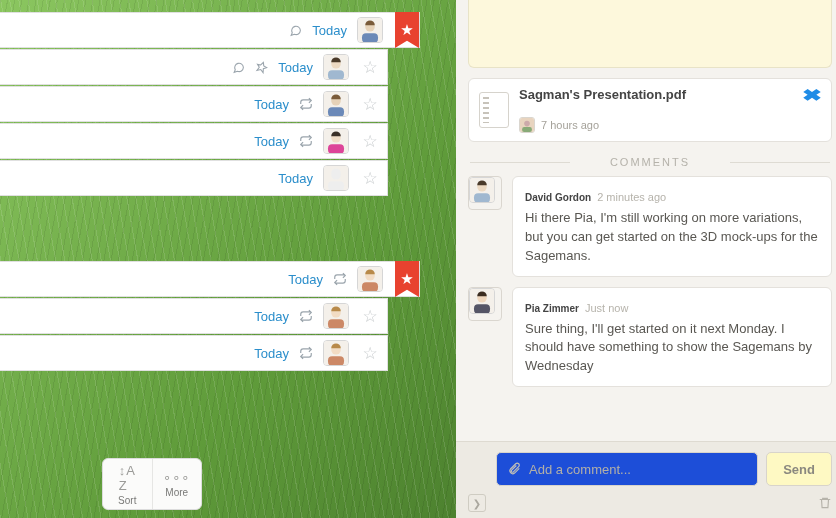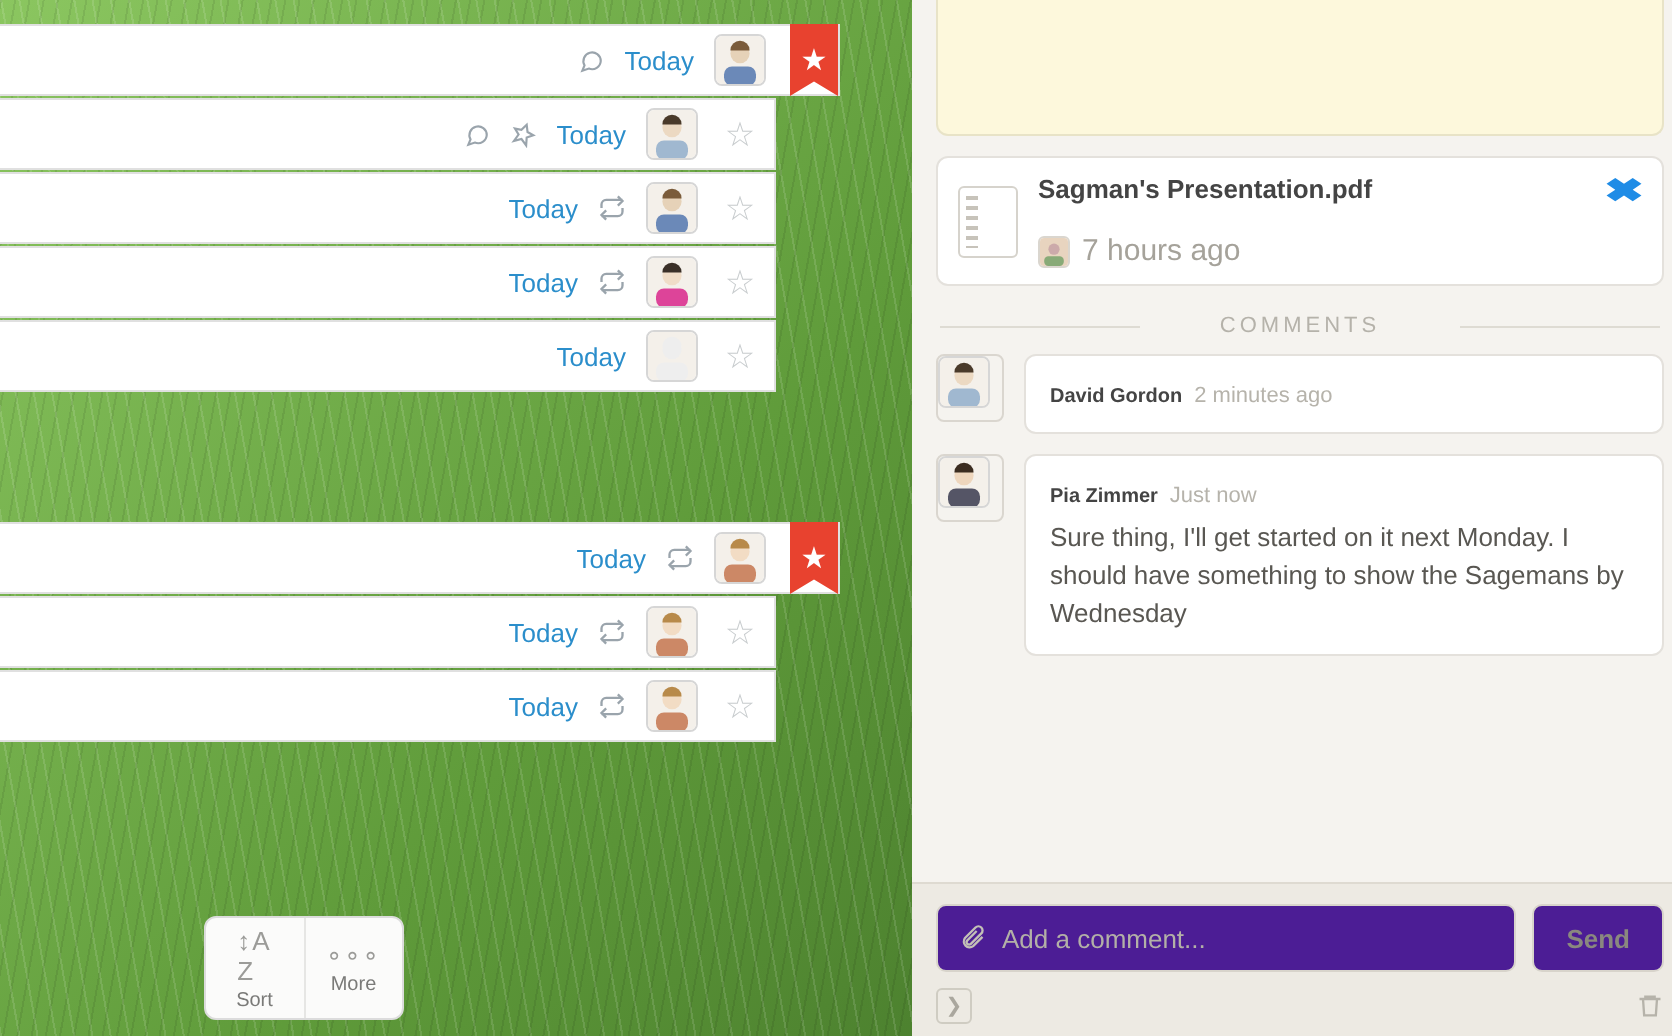--- a/index.html
+++ b/index.html
@@ -83,21 +83,21 @@
   background:#fff;
   border:1px solid #e4e1dc;
   border-radius:6px;
   padding: 8px 10px;
   display:flex; align-items:center; gap:10px;
   position:relative;
 }
 .doc-icon{ width:30px;height:36px;background:#fff;border:1px solid #d6d3cc;border-radius:3px; display:flex;}
 .doc-icon::before{content:"";width:6px;background:repeating-linear-gradient(#c7c3ba 0 2px, transparent 2px 5px); margin:4px 0 4px 3px;}
 .attachment .title{font-weight:700;color:#444;font-size:13px;}
-.attachment .meta{display:flex;align-items:center;gap:6px;color:#a5a29a;font-size:15px;margin-top:15px;text-align:center;}
+.attachment .meta{display:flex;align-items:center;gap:6px;color:#a5a29a;font-size:11px;margin-top:15px;text-align:center;}
 .attachment .meta .mini-av{width:16px;height:16px;border-radius:3px;border:1px solid #dad6cf;}
 .dropbox-icon{position:absolute;right:10px;top:10px;color:#1f8ce6;}
 
 .comments-divider{ text-align:center; color:#b5b2aa; font-size:11px; letter-spacing:2px; margin:14px 0 8px; position:relative;}
 .comments-divider::before,.comments-divider::after{content:"";position:absolute;top:50%;width:100px;height:1px;background:#dedbd3;}
 .comments-divider::before{left:14px;} .comments-divider::after{right:14px;}
 
 .comment{
   margin: 0 12px 10px 12px;
   display:flex; gap:10px;
@@ -111,26 +111,26 @@
 .comment .body{color:#595752;font-size:13px;line-height:1.45;margin-top:4px;}
 
 .compose{
   position:absolute;left:0;right:0;bottom:0;
   background:#edeae3;border-top:1px solid #dedad1;
   padding:10px 12px 6px;
 }
 .compose-row{display:flex;gap:8px;}
 .compose-input{
   flex:1;display:flex;align-items:center;gap:8px;
-  background:#4c1d95;border:1px solid #d8d4cb;border-radius:5px;
-  padding:0 10px;height:34px;color:#b3b0a7;font-size:13px;
+  background:#1d4ed8;border:1px solid #d8d4cb;border-radius:5px;
+  padding:0 10px;height:34px;color:#b3b0a7;font-size:13px;margin-left:28px;
 }
 .compose-input .clip{color:#c3c0b7;}
 .send-btn{
-  background:#4c1d95;border:1px solid #d8d4cb;border-radius:5px;
+  background:#fef9c3;border:1px solid #d8d4cb;border-radius:5px;
   padding:0 16px;height:34px;color:#8a887f;font-weight:700;font-size:13px;
   display:flex;align-items:center;
 }
 .meta-row{display:flex;align-items:center;justify-content:space-between;margin-top:8px;color:#aaa79e;font-size:11px;}
 .meta-row .expand{width:18px;height:18px;border:1px solid #cfccc2;border-radius:3px;display:flex;align-items:center;justify-content:center;font-size:10px;}
 .meta-row .trash{font-size:14px;color:#b6b3aa;}
 
 svg{display:block;}
 </style>
 </head>
@@ -316,20 +316,21 @@
     <div class="av">
           <svg class="av-svg" width="34" height="34" viewBox="0 0 30 30">
             <rect width="30" height="30" fill="#f4f0ea"></rect>
             <circle cx="15" cy="11" r="6" fill="#ecd9c2"></circle>
             <path d="M9 9 a6 6 0 0 1 12 0" fill="#4a3a2a"></path>
             <rect x="5" y="19" width="20" height="12" rx="5" fill="#a0b8d0"></rect>
           </svg>
         </div>
     <div class="bubble">
       <span class="name">David Gordon</span><span class="time">2 minutes ago</span>
+      <div class="body">Hi there Pia, I'm still working on more variations, but you can get started on the 3D mock-ups for the Sagemans.</div>
     </div>
       </div>
       <div class="comment">
     <div class="av">
           <svg class="av-svg" width="34" height="34" viewBox="0 0 30 30">
             <rect width="30" height="30" fill="#f4f0ea"></rect>
             <circle cx="15" cy="11" r="6" fill="#eed6bd"></circle>
             <path d="M9 9 a6 6 0 0 1 12 0" fill="#3b2c20"></path>
             <rect x="5" y="19" width="20" height="12" rx="5" fill="#556"></rect>
           </svg>

